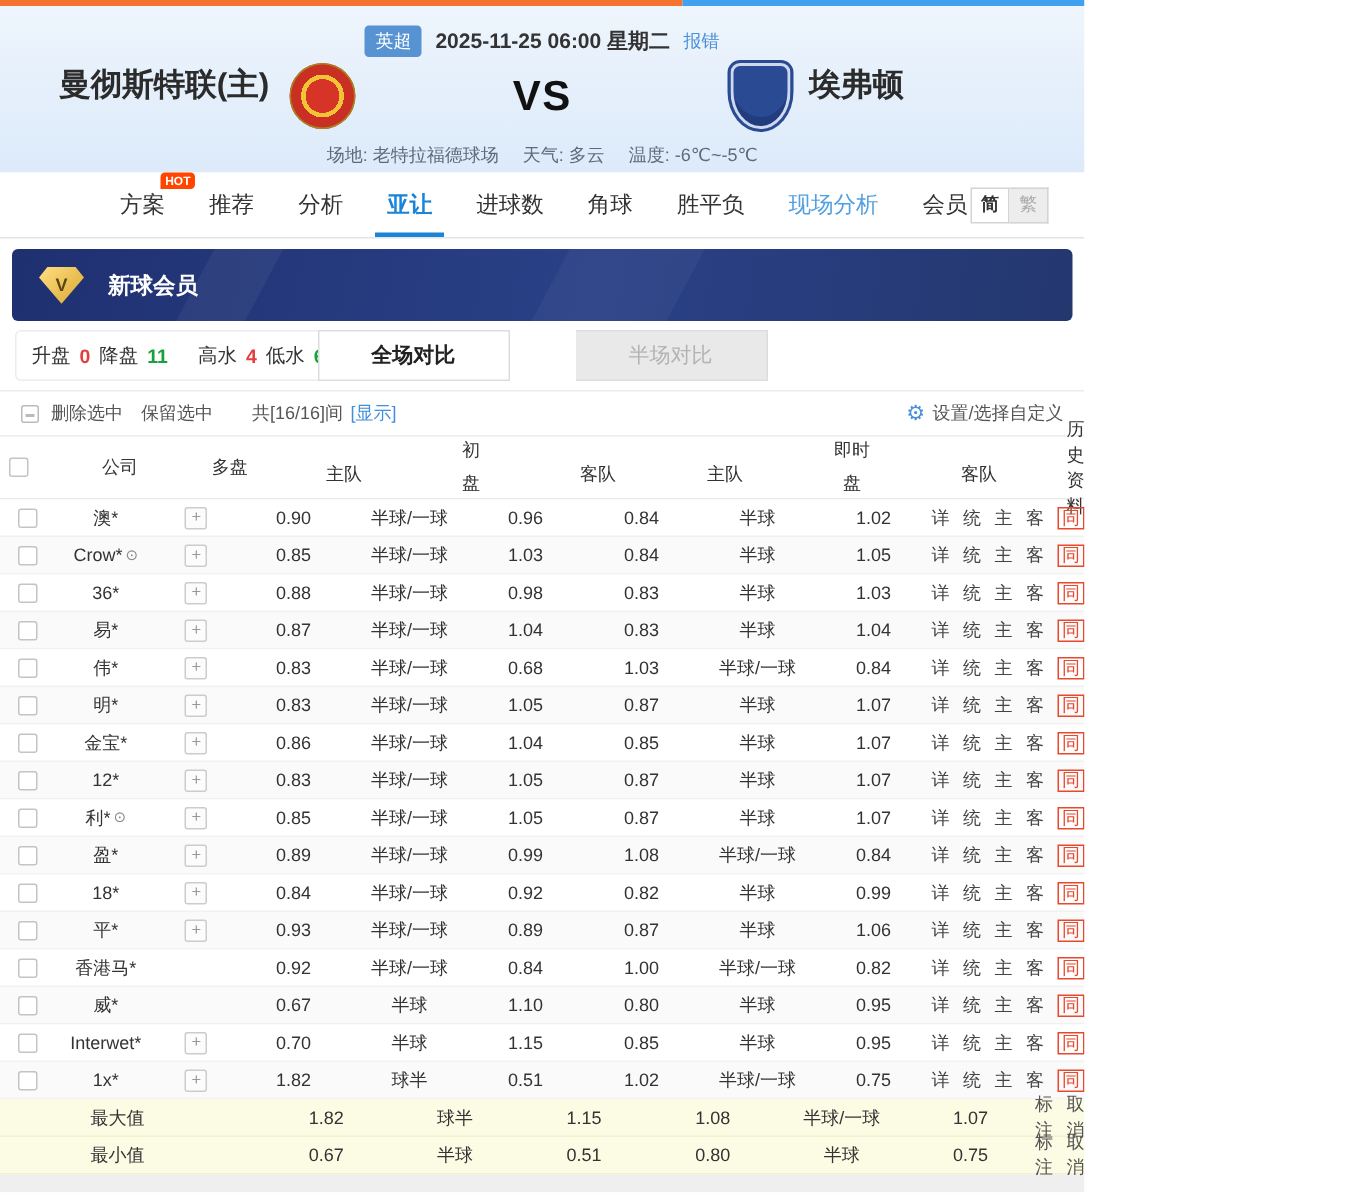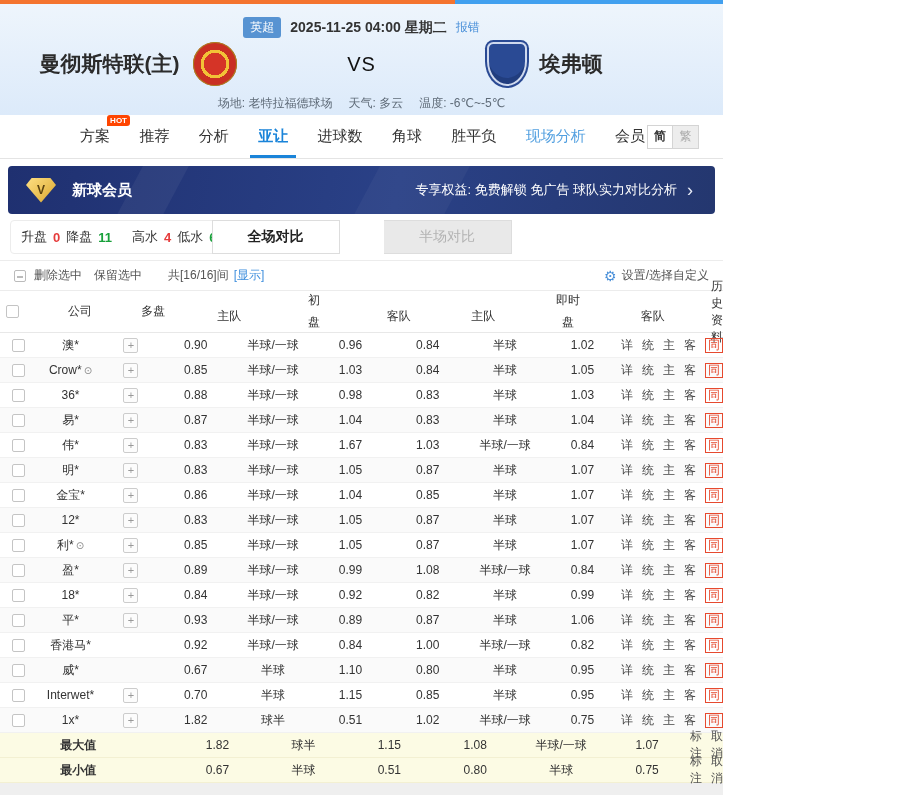--- a/index.html
+++ b/index.html
@@ -11,32 +11,32 @@
   .strip-orange { width:455px; background:#f4742f; }
   .strip-blue { flex:1; background:#41a0ef; }
 
   
   .match-header { height:111px; background:linear-gradient(180deg,#eef5fc 0%,#dceafa 100%); text-align:center; }
   .date-line { display:flex; justify-content:center; align-items:center; gap:9px; padding-top:13px; }
   .league-badge { background:#5793d2; color:#fff; font-size:12px; padding:2px 7px; border-radius:3px; }
   .match-date { font-size:14px; font-weight:bold; color:#333; }
   .report-link { font-size:12px; color:#4a90d9; cursor:pointer; text-decoration:none; }
   .match-row { display:flex; align-items:center; margin-top:4px; }
-  .team { flex:1; display:flex; align-items:center; gap:13px; }
+  .team { flex:1; display:flex; gap:13px; }
   .team.home { justify-content:flex-end; }
   .team.away { justify-content:flex-start; }
   .team-name { font-size:21px; font-weight:bold; color:#2b2b2b; }
   .logo-mu { width:44px; height:44px; border-radius:50%;
     background:radial-gradient(circle,#d53427 0 36%,#f2c237 36% 46%,#c92f23 46% 76%,#f2c237 76% 87%,#b3261c 87% 100%);
     box-shadow:0 0 0 1px #a8851f inset; }
   .logo-ev { width:40px; height:44px; background:#2a4a94;
     border-radius:7px 7px 55% 55% / 7px 7px 62% 62%;
     box-shadow:0 0 0 2px #2a4a94, inset 0 0 0 2px #cfd9ee, inset 0 -8px 0 0 #213d7e; }
   .vs-wrap { width:250px; }
-  .vs { font-size:20px; font-weight:400; color:#111; letter-spacing:1px; }
+  .vs { font-size:28px; font-weight:700; color:#111; letter-spacing:1px; }
   .info-line { display:flex; justify-content:center; gap:16px; margin-top:9px; font-size:12px; color:#5f6b78; }
 
   
   .nav { height:44px; background:#fff; border-bottom:1px solid #e4e4e4; display:flex; align-items:center; padding:0 24px 0 78px; position:relative; }
   .nav-tabs { display:flex; flex:1; justify-content:space-between; max-width:700px; }
   .nav-tab { position:relative; font-size:15px; color:#333; cursor:pointer; padding:11px 2px; }
   .nav-tab.active { color:#1a84d9; font-weight:bold; }
   .nav-tab.active::after { content:''; position:absolute; left:50%; transform:translateX(-50%); bottom:-1px; width:46px; height:3px; background:#1a84d9; }
   .nav-tab.highlight { color:#53a0e0; }
   .hot-badge { position:absolute; top:-1px; right:-18px; background:#ff4500; color:#fff; font-size:8px; font-weight:bold; padding:1px 3px; border-radius:3px 3px 3px 0; }
@@ -91,42 +91,42 @@
   .thead { display:flex; height:42px; border-bottom:1px solid #e8e8e8;gap:32px; }
   .hcell { font-weight:normal; color:#333; }
   .hstack { flex-direction:column; justify-content:center; gap:5px; }
   .hbottom { align-items:flex-end; padding-bottom:7px; }
   .cb { width:13px; height:13px; border:1px solid #c4c4c4; border-radius:2px; background:#fff; cursor:pointer; }
   .trow { display:flex; height:25px; border-bottom:1px solid #f1f1f1; background:#fff; }
   .trow.alt { background:#fafafa; }
   .trow.summary { background:#fcfbe4; border-bottom:1px solid #f3f0d2; }
   .company-name { cursor:pointer; }
   .company-icon { font-size:10px; color:#8a8a8a; margin-left:2px; }
-  .summary-label { font-weight:bold; }
+  .summary-label { font-weight:normal; }
   .multi-btn { width:15px; height:15px; border:1px solid #ccc; border-radius:2px; background:#fcfcfc; color:#999; font-size:11px; line-height:13px; text-align:center; cursor:pointer; }
   .hist { gap:9px; }
   .hlink { color:#444; cursor:pointer; }
   .same-link { color:#e6492e; border:1px solid #e6492e; padding:0 2px; line-height:13px; cursor:pointer; }
   .sum-link { color:#555; cursor:pointer; }
   .bottom-strip { height:12px; background:#efefef; }
 </style>
 </head>
 <body>
 
 <div class="page">
 
   <div class="top-strip">
     <div class="strip-orange"></div>
     <div class="strip-blue"></div>
   </div>
 
   <header class="match-header">
     <div class="date-line">
       <span class="league-badge">英超</span>
-      <span class="match-date">2025-11-25 04:00 星期二</span>
+      <span class="match-date">2025-11-25 06:00 星期二</span>
       <a class="report-link">报错</a>
     </div>
     <div class="match-row">
       <div class="team home">
         <span class="team-name">曼彻斯特联(主)</span>
         <span class="logo-mu"></span>
       </div>
       <div class="vs-wrap">
         <div class="vs">VS</div>
       </div>
@@ -156,24 +156,20 @@
     </div>
     <div class="lang-toggle">
       <span class="lang-btn on">简</span>
       <span class="lang-btn off">繁</span>
     </div>
   </nav>
 
   <div class="banner">
     <span class="vip-diamond">V</span>
     <span class="banner-title">新球会员</span>
-    <span class="banner-right">
-      <span>专享权益: 免费解锁 免广告 球队实力对比分析</span>
-      <span class="banner-chevron">›</span>
-    </span>
   </div>
 
   <div class="filter-bar">
     <div class="filter-box">
       <span>升盘</span>
       <span class="fv-red">0</span>
       <span>降盘</span>
       <span class="fv-green">11</span>
       <span class="fgap"></span>
       <span>高水</span>
@@ -323,21 +319,21 @@
             <span class="cb"></span>
           </div>
           <div class="col col-company">
             <span class="company-name">伟*</span>
           </div>
           <div class="col col-multi">
             <span class="multi-btn">+</span>
           </div>
           <div class="col col-odds">0.83</div>
           <div class="col col-odds">半球/一球</div>
-          <div class="col col-odds">1.67</div>
+          <div class="col col-odds">0.68</div>
           <div class="col col-odds">1.03</div>
           <div class="col col-odds">半球/一球</div>
           <div class="col col-odds">0.84</div>
           <div class="col col-history hist">
             <span class="hlink">详</span>
             <span class="hlink">统</span>
             <span class="hlink">主</span>
             <span class="hlink">客</span>
             <span class="same-link">同</span>
           </div>

